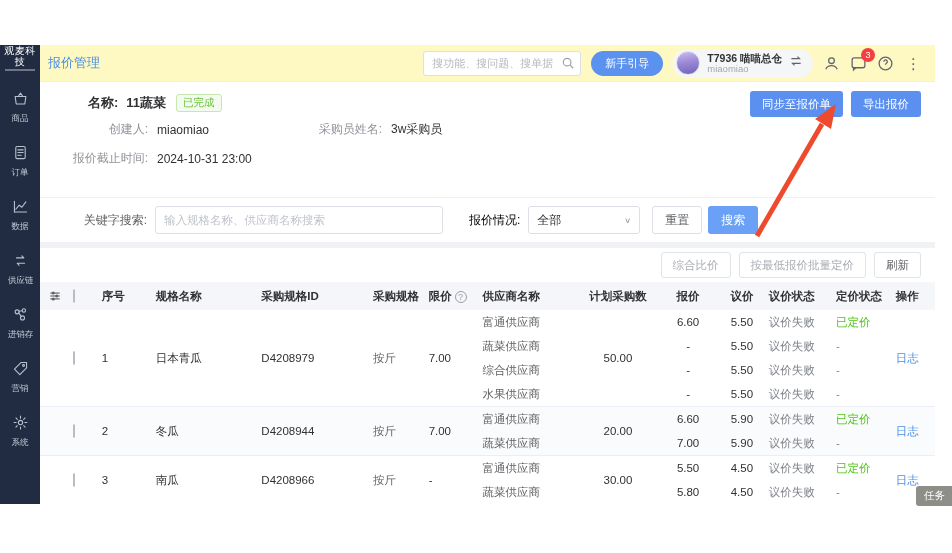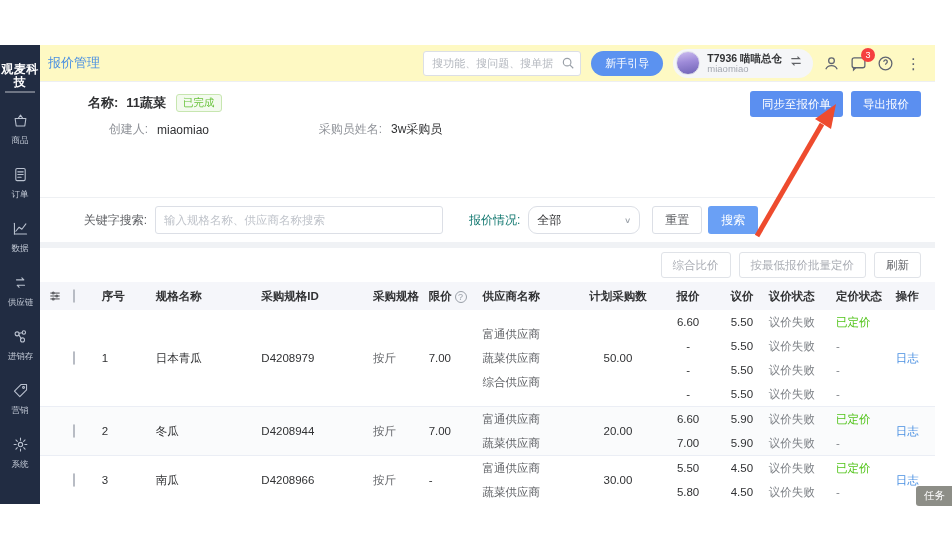--- a/index.html
+++ b/index.html
@@ -2,21 +2,21 @@
 <html><head>
 <meta charset="utf-8">
 <style>
   * { margin:0; padding:0; box-sizing:border-box; }
   html,body { width:952px; height:553px; background:#fff; font-family:"Liberation Sans","DejaVu Sans",sans-serif; overflow:hidden; }
   .page { position:relative; width:952px; height:553px; background:#fff; }
   .app { position:absolute; left:0; top:45px; width:935px; height:459px; display:flex; background:#f0f2f5; }
 
   
   .sidebar { width:40px; background:#212c42; color:#aeb6c6; display:flex; flex-direction:column; align-items:center; flex-shrink:0; }
-  .logo { color:#fff; font-size:12px; font-weight:bold; letter-spacing:.5px; margin-top:18px; text-align:center; line-height:1.1; }
+  .logo { color:#fff; font-size:10px; font-weight:normal; letter-spacing:.5px; margin-top:0; text-align:center; line-height:1.1; }
   .logo-sub { display:block; height:2px; width:30px; margin:2px auto 0; background:rgba(255,255,255,.35); }
   .nav-item { display:flex; flex-direction:column; align-items:center; gap:3px; margin-top:19px; cursor:pointer; }
   .nav-item svg { width:17px; height:17px; stroke:#b9c1cf; }
   .nav-item span { font-size:9px; color:#c3cad6; white-space:nowrap; transform:scale(.95); }
 
   
   .main { flex:1; display:flex; flex-direction:column; min-width:0; }
   .topbar { height:37px; background:#fef9c3; border-bottom:1px solid #edeff3; display:flex; align-items:center; padding:0 12px 0 8px; flex-shrink:0; }
   .crumb { color:#4a90e2; font-size:13px; cursor:pointer; }
   .topbar-right { margin-left:auto; display:flex; align-items:center; gap:10px; }
@@ -51,22 +51,22 @@
   .pair-abs1 { position:absolute; left:428px; top:0; height:29px; display:flex; align-items:center; }
   .pair-abs1 .f-label { width:115px; }
   .pair-abs2 { position:absolute; left:240px; top:0; height:29px; display:flex; align-items:center; }
   .pair-abs2 .f-label { width:102px; }
 
   
   .filter-card { background:#fff; border-top:1px solid #eef0f3; height:45px; display:flex; align-items:center; padding-left:7px; flex-shrink:0; }
   .fk-label { color:#606266; font-size:12px; width:100px; text-align:right; }
   .kw-input { width:288px; height:28px; border:1px solid #dcdfe6; border-radius:3px; margin-left:8px; font-size:11.5px; padding:0 8px; color:#303133; outline:none; font-family:inherit; }
   .kw-input::placeholder { color:#bfc3ca; }
-  .st-label { color:#0f766e; font-size:12px; margin-left:26px; }
-  .select { width:112px; height:28px; border:1px solid #dcdfe6; border-radius:9px; margin-left:8px; display:flex; align-items:center; padding:0 8px; font-size:12px; color:#303133; cursor:pointer; position:relative; }
+  .st-label { color:#000000; font-size:12px; margin-left:26px; }
+  .select { width:112px; height:28px; border:1px solid #dcdfe6; border-radius:3px; margin-left:8px; display:flex; align-items:center; padding:0 8px; font-size:12px; color:#303133; cursor:pointer; position:relative; }
   .select .chev { margin-left:auto; color:#9aa0a8; font-size:10px; transform:scaleY(.8); }
   .btn-plain { height:28px; padding:0 12px; background:#fff; border:1px solid #dcdfe6; border-radius:3px; color:#606266; font-size:12px; cursor:pointer; margin-left:12px; font-family:inherit; }
   .btn-search { height:28px; padding:0 13px; background:#6aa0f5; border:none; border-radius:3px; color:#fff; font-size:12px; cursor:pointer; margin-left:6px; font-family:inherit; }
 
   
   .gap { height:6px; flex-shrink:0; }
   .table-card { background:#fff; flex:1; display:flex; flex-direction:column; min-height:0; overflow:hidden; }
   .toolbar { height:34px; display:flex; align-items:center; justify-content:flex-end; gap:8px; padding-right:14px; flex-shrink:0; }
   .tb-btn { height:26px; padding:0 11px; background:#fff; border:1px solid #e0e3e8; border-radius:3px; font-size:11.5px; cursor:pointer; font-family:inherit; }
   .tb-muted { color:#aaadb4; }
@@ -228,20 +228,24 @@
             <button class="btn-blue">同步至报价单</button>
             <button class="btn-blue">导出报价</button>
           </div>
           <div class="field-row">
             <span class="f-label">创建人:</span>
             <span class="f-value">miaomiao</span>
             <span class="pair-abs2">
               <span class="f-label">采购员姓名:</span>
               <span class="f-value">3w采购员</span>
             </span>
+          </div>
+          <div class="field-row">
+            <span class="f-label">报价截止时间:</span>
+            <span class="f-value">2024-10-31 23:00</span>
           </div>
         </section>
 
         <section class="filter-card">
           <span class="fk-label">关键字搜索:</span>
           <input class="kw-input" placeholder="输入规格名称、供应商名称搜索" style="">
           <span class="st-label">报价情况:</span>
           <div class="select">
             <span>全部</span>
             <span class="chev">∨</span>
@@ -289,20 +293,21 @@
                 <span class="cell c-check"><span class="cbx"></span></span>
                 <span class="cell c-idx num">1</span>
                 <span class="cell c-name" style="color:#303133">日本青瓜</span>
                 <span class="cell c-specid num">D4208979</span>
                 <span class="cell c-unit">按斤</span>
                 <span class="cell c-limit num">7.00</span>
                 <span class="cell subcol c-supplier">
                   <span class="subline sup-name">富通供应商</span>
                   <span class="subline sup-name">蔬菜供应商</span>
                   <span class="subline sup-name">综合供应商</span>
+                  <span class="subline sup-name">水果供应商</span>
                 </span>
                 <span class="cell c-qty num">50.00</span>
                 <span class="cell subcol c-quote">
                   <span class="subline num" style="justify-content:center">6.60</span>
                   <span class="subline num" style="justify-content:center">-</span>
                   <span class="subline num" style="justify-content:center">-</span>
                   <span class="subline num" style="justify-content:center">-</span>
                 </span>
                 <span class="cell subcol c-nego">
                   <span class="subline num" style="justify-content:center">5.50</span>

